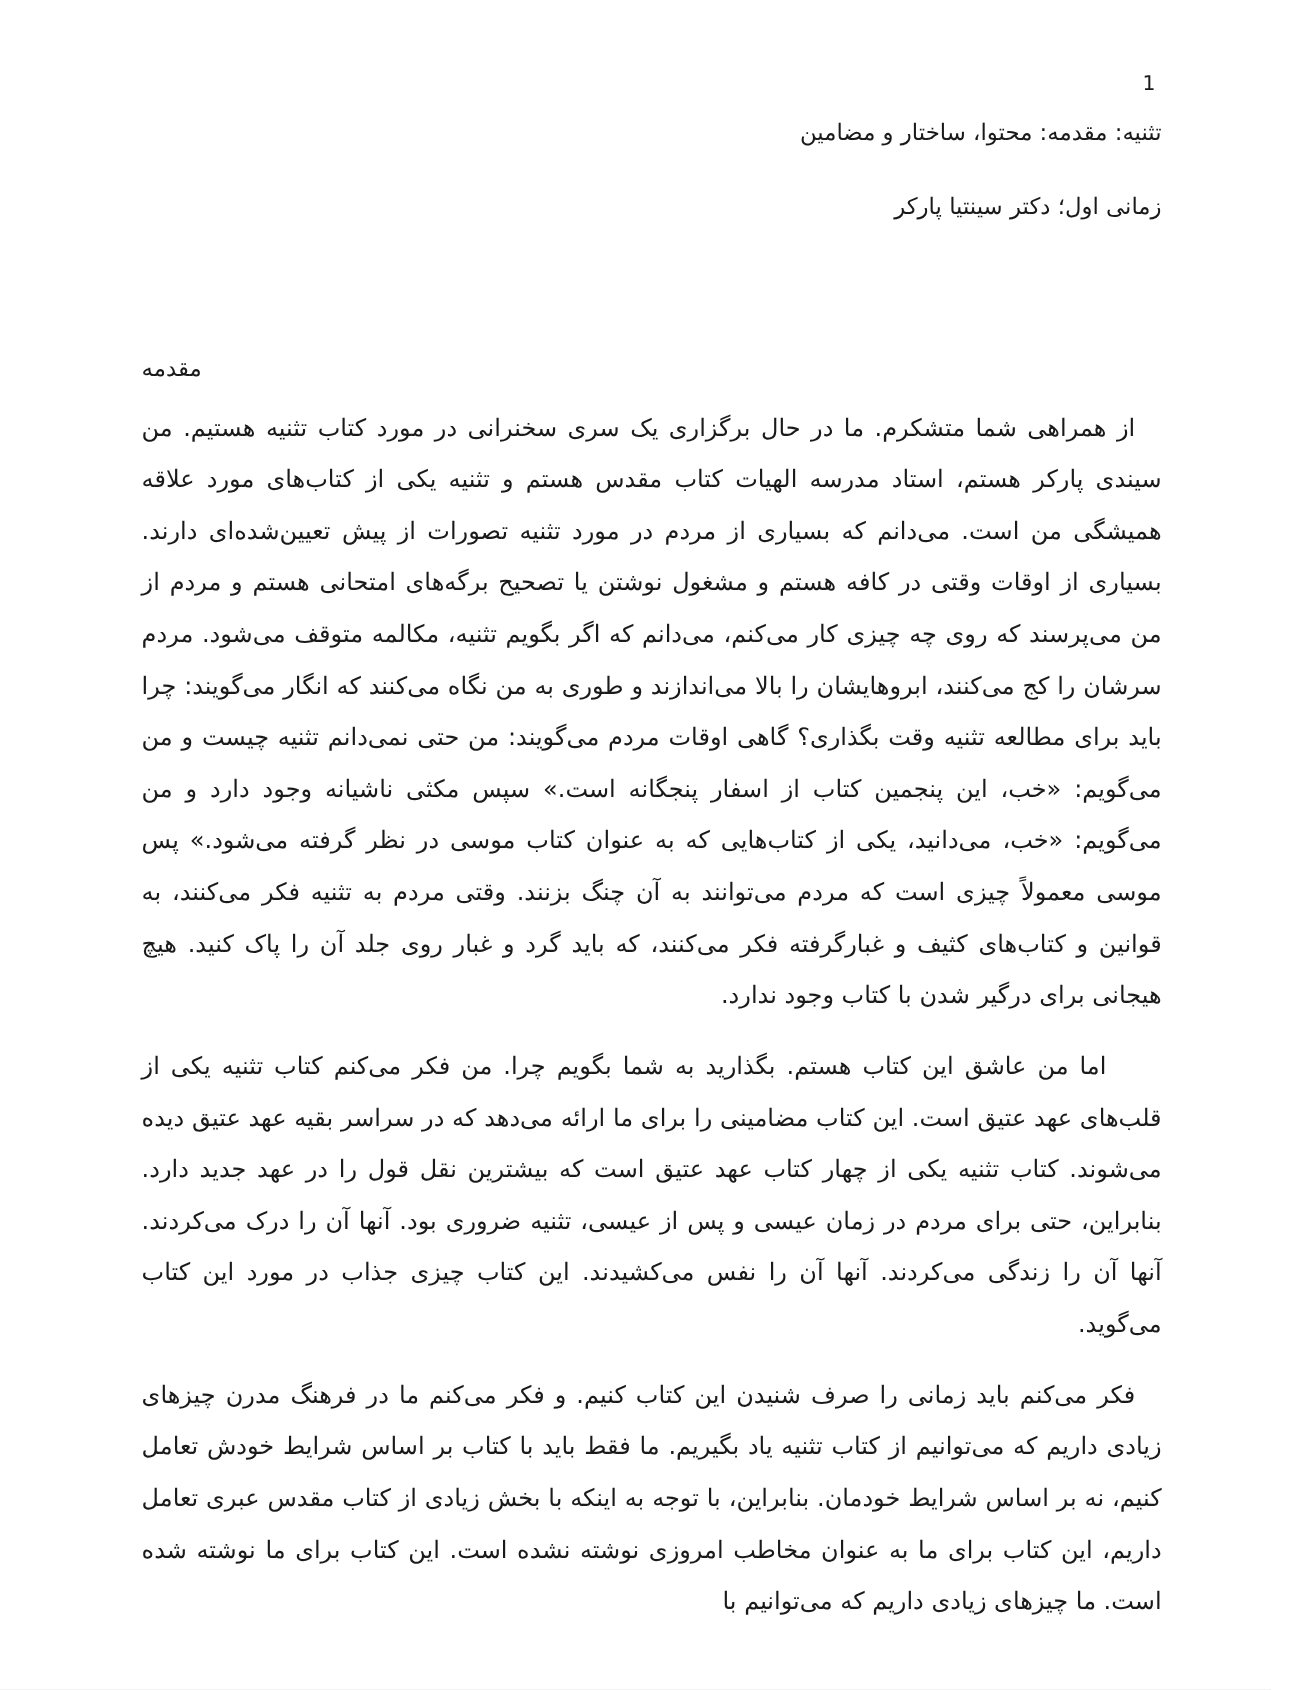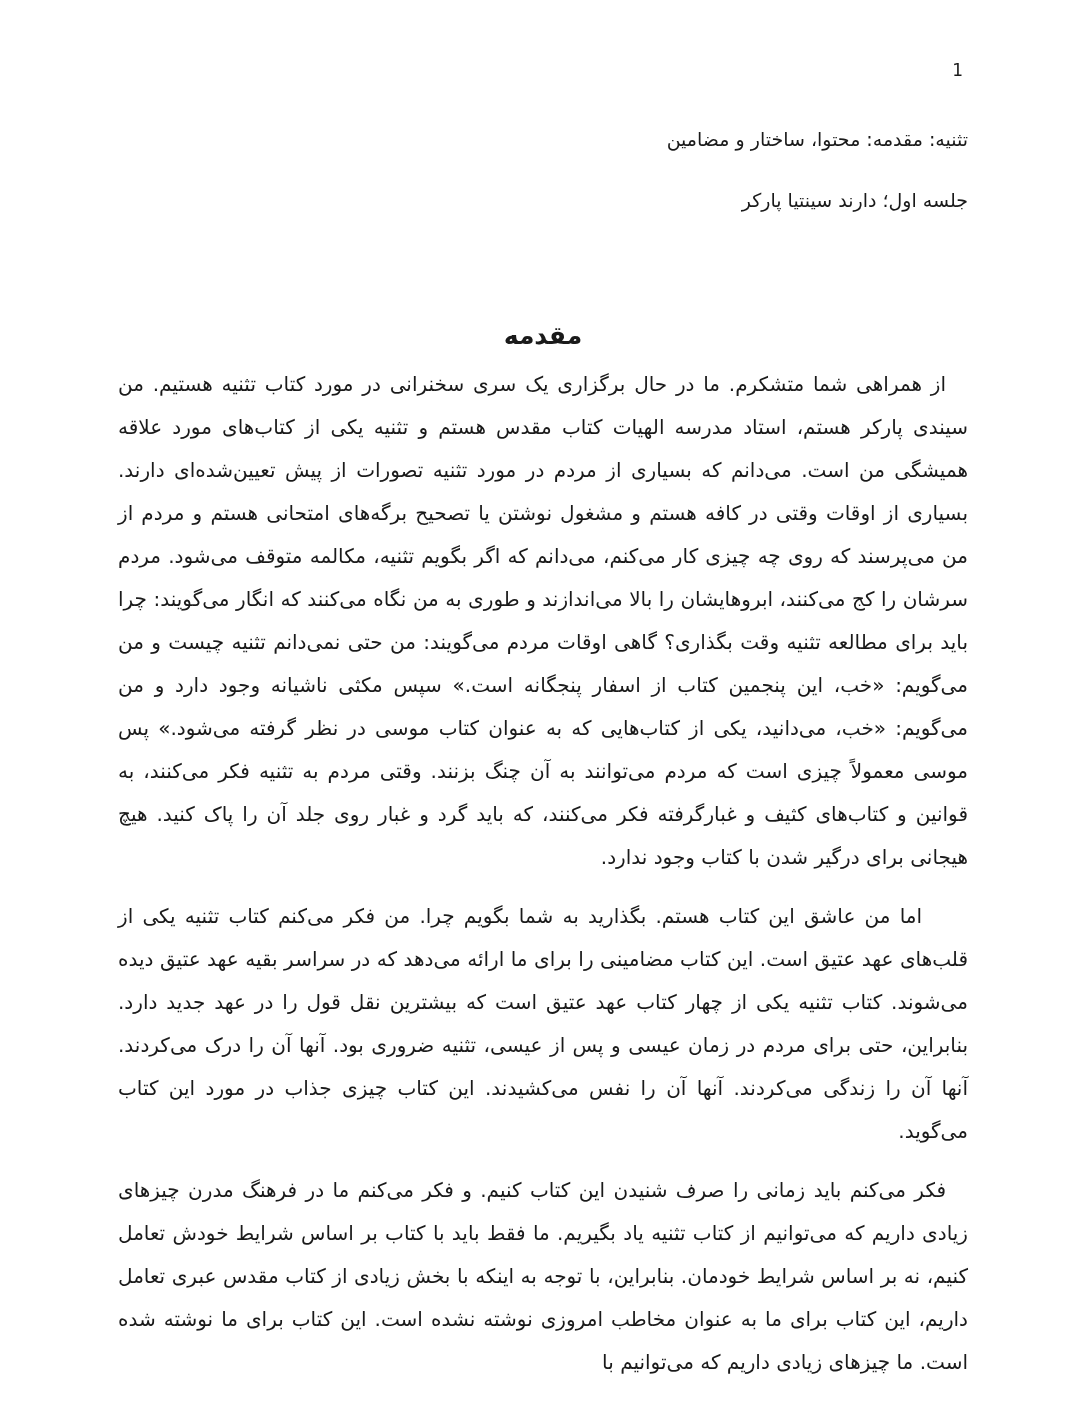--- a/index.html
+++ b/index.html
@@ -20,21 +20,21 @@
   }
   .page-number {
     position: absolute;
     top: 60px;
     right: 125px;
     font-size: 17px;
     color: #1a1a1a;
   }
   .content {
     direction: rtl;
-    padding: 118px 120px 0 118px;
+    padding: 90px 120px 0 118px;
     box-sizing: border-box;
   }
   .doc-title,
   .doc-subtitle {
     font-size: 19px;
     line-height: 43px;
     margin: 0 0 18px 0;
     text-align: right;
     font-weight: normal;
   }
@@ -43,25 +43,25 @@
   }
   .intro-para {
     font-size: 19px;
     line-height: 43px;
     margin: 0 0 22px 0;
     text-align: justify;
     text-align-last: right;
     text-indent: 14px;
   }
   .section-heading {
-    font-size: 25px;
+    font-size: 19px;
     line-height: 43px;
-    font-weight: bold;
+    font-weight: normal;
     margin: 0 0 6px 0;
-    text-align: center;
+    text-align: left;
   }
   .body-para {
     font-size: 20px;
     line-height: 43px;
     margin: 0 0 16px 0;
     text-align: justify;
     text-align-last: right;
     text-indent: 22px;
   }
   .body-para.indented {
@@ -72,21 +72,21 @@
 <body>
 
 <div class="page">
 
   <div class="page-number">1</div>
 
   <div class="content">
 
     <p class="doc-title">تثنیه: مقدمه: محتوا، ساختار و مضامین</p>
 
-    <p class="doc-subtitle">جلسه اول؛ دارند سینتیا پارکر</p>
+    <p class="doc-subtitle">زمانی اول؛ دکتر سینتیا پارکر</p>
 
 
     <h2 class="section-heading">مقدمه</h2>
 
     <p class="body-para">از همراهی شما متشکرم. ما در حال برگزاری یک سری سخنرانی در مورد کتاب تثنیه هستیم. من سیندی پارکر هستم، استاد مدرسه الهیات کتاب مقدس هستم و تثنیه یکی از کتاب‌های مورد علاقه همیشگی من است. می‌دانم که بسیاری از مردم در مورد تثنیه تصورات از پیش تعیین‌شده‌ای دارند. بسیاری از اوقات وقتی در کافه هستم و مشغول نوشتن یا تصحیح برگه‌های امتحانی هستم و مردم از من می‌پرسند که روی چه چیزی کار می‌کنم، می‌دانم که اگر بگویم تثنیه، مکالمه متوقف می‌شود. مردم سرشان را کج می‌کنند، ابروهایشان را بالا می‌اندازند و طوری به من نگاه می‌کنند که انگار می‌گویند: چرا باید برای مطالعه تثنیه وقت بگذاری؟ گاهی اوقات مردم می‌گویند: من حتی نمی‌دانم تثنیه چیست و من می‌گویم: «خب، این پنجمین کتاب از اسفار پنجگانه است.» سپس مکثی ناشیانه وجود دارد و من می‌گویم: «خب، می‌دانید، یکی از کتاب‌هایی که به عنوان کتاب موسی در نظر گرفته می‌شود.» پس موسی معمولاً چیزی است که مردم می‌توانند به آن چنگ بزنند. وقتی مردم به تثنیه فکر می‌کنند، به قوانین و کتاب‌های کثیف و غبارگرفته فکر می‌کنند، که باید گرد و غبار روی جلد آن را پاک کنید. هیچ هیجانی برای درگیر شدن با کتاب وجود ندارد.</p>
 
     <p class="body-para indented">اما من عاشق این کتاب هستم. بگذارید به شما بگویم چرا. من فکر می‌کنم کتاب تثنیه یکی از قلب‌های عهد عتیق است. این کتاب مضامینی را برای ما ارائه می‌دهد که در سراسر بقیه عهد عتیق دیده می‌شوند. کتاب تثنیه یکی از چهار کتاب عهد عتیق است که بیشترین نقل قول را در عهد جدید دارد. بنابراین، حتی برای مردم در زمان عیسی و پس از عیسی، تثنیه ضروری بود. آنها آن را درک می‌کردند. آنها آن را زندگی می‌کردند. آنها آن را نفس می‌کشیدند. این کتاب چیزی جذاب در مورد این کتاب می‌گوید.</p>
 
     <p class="body-para">فکر می‌کنم باید زمانی را صرف شنیدن این کتاب کنیم. و فکر می‌کنم ما در فرهنگ مدرن چیزهای زیادی داریم که می‌توانیم از کتاب تثنیه یاد بگیریم. ما فقط باید با کتاب بر اساس شرایط خودش تعامل کنیم، نه بر اساس شرایط خودمان. بنابراین، با توجه به اینکه با بخش زیادی از کتاب مقدس عبری تعامل داریم، این کتاب برای ما به عنوان مخاطب امروزی نوشته نشده است. این کتاب برای ما نوشته شده است. ما چیزهای زیادی داریم که می‌توانیم با</p>
 

